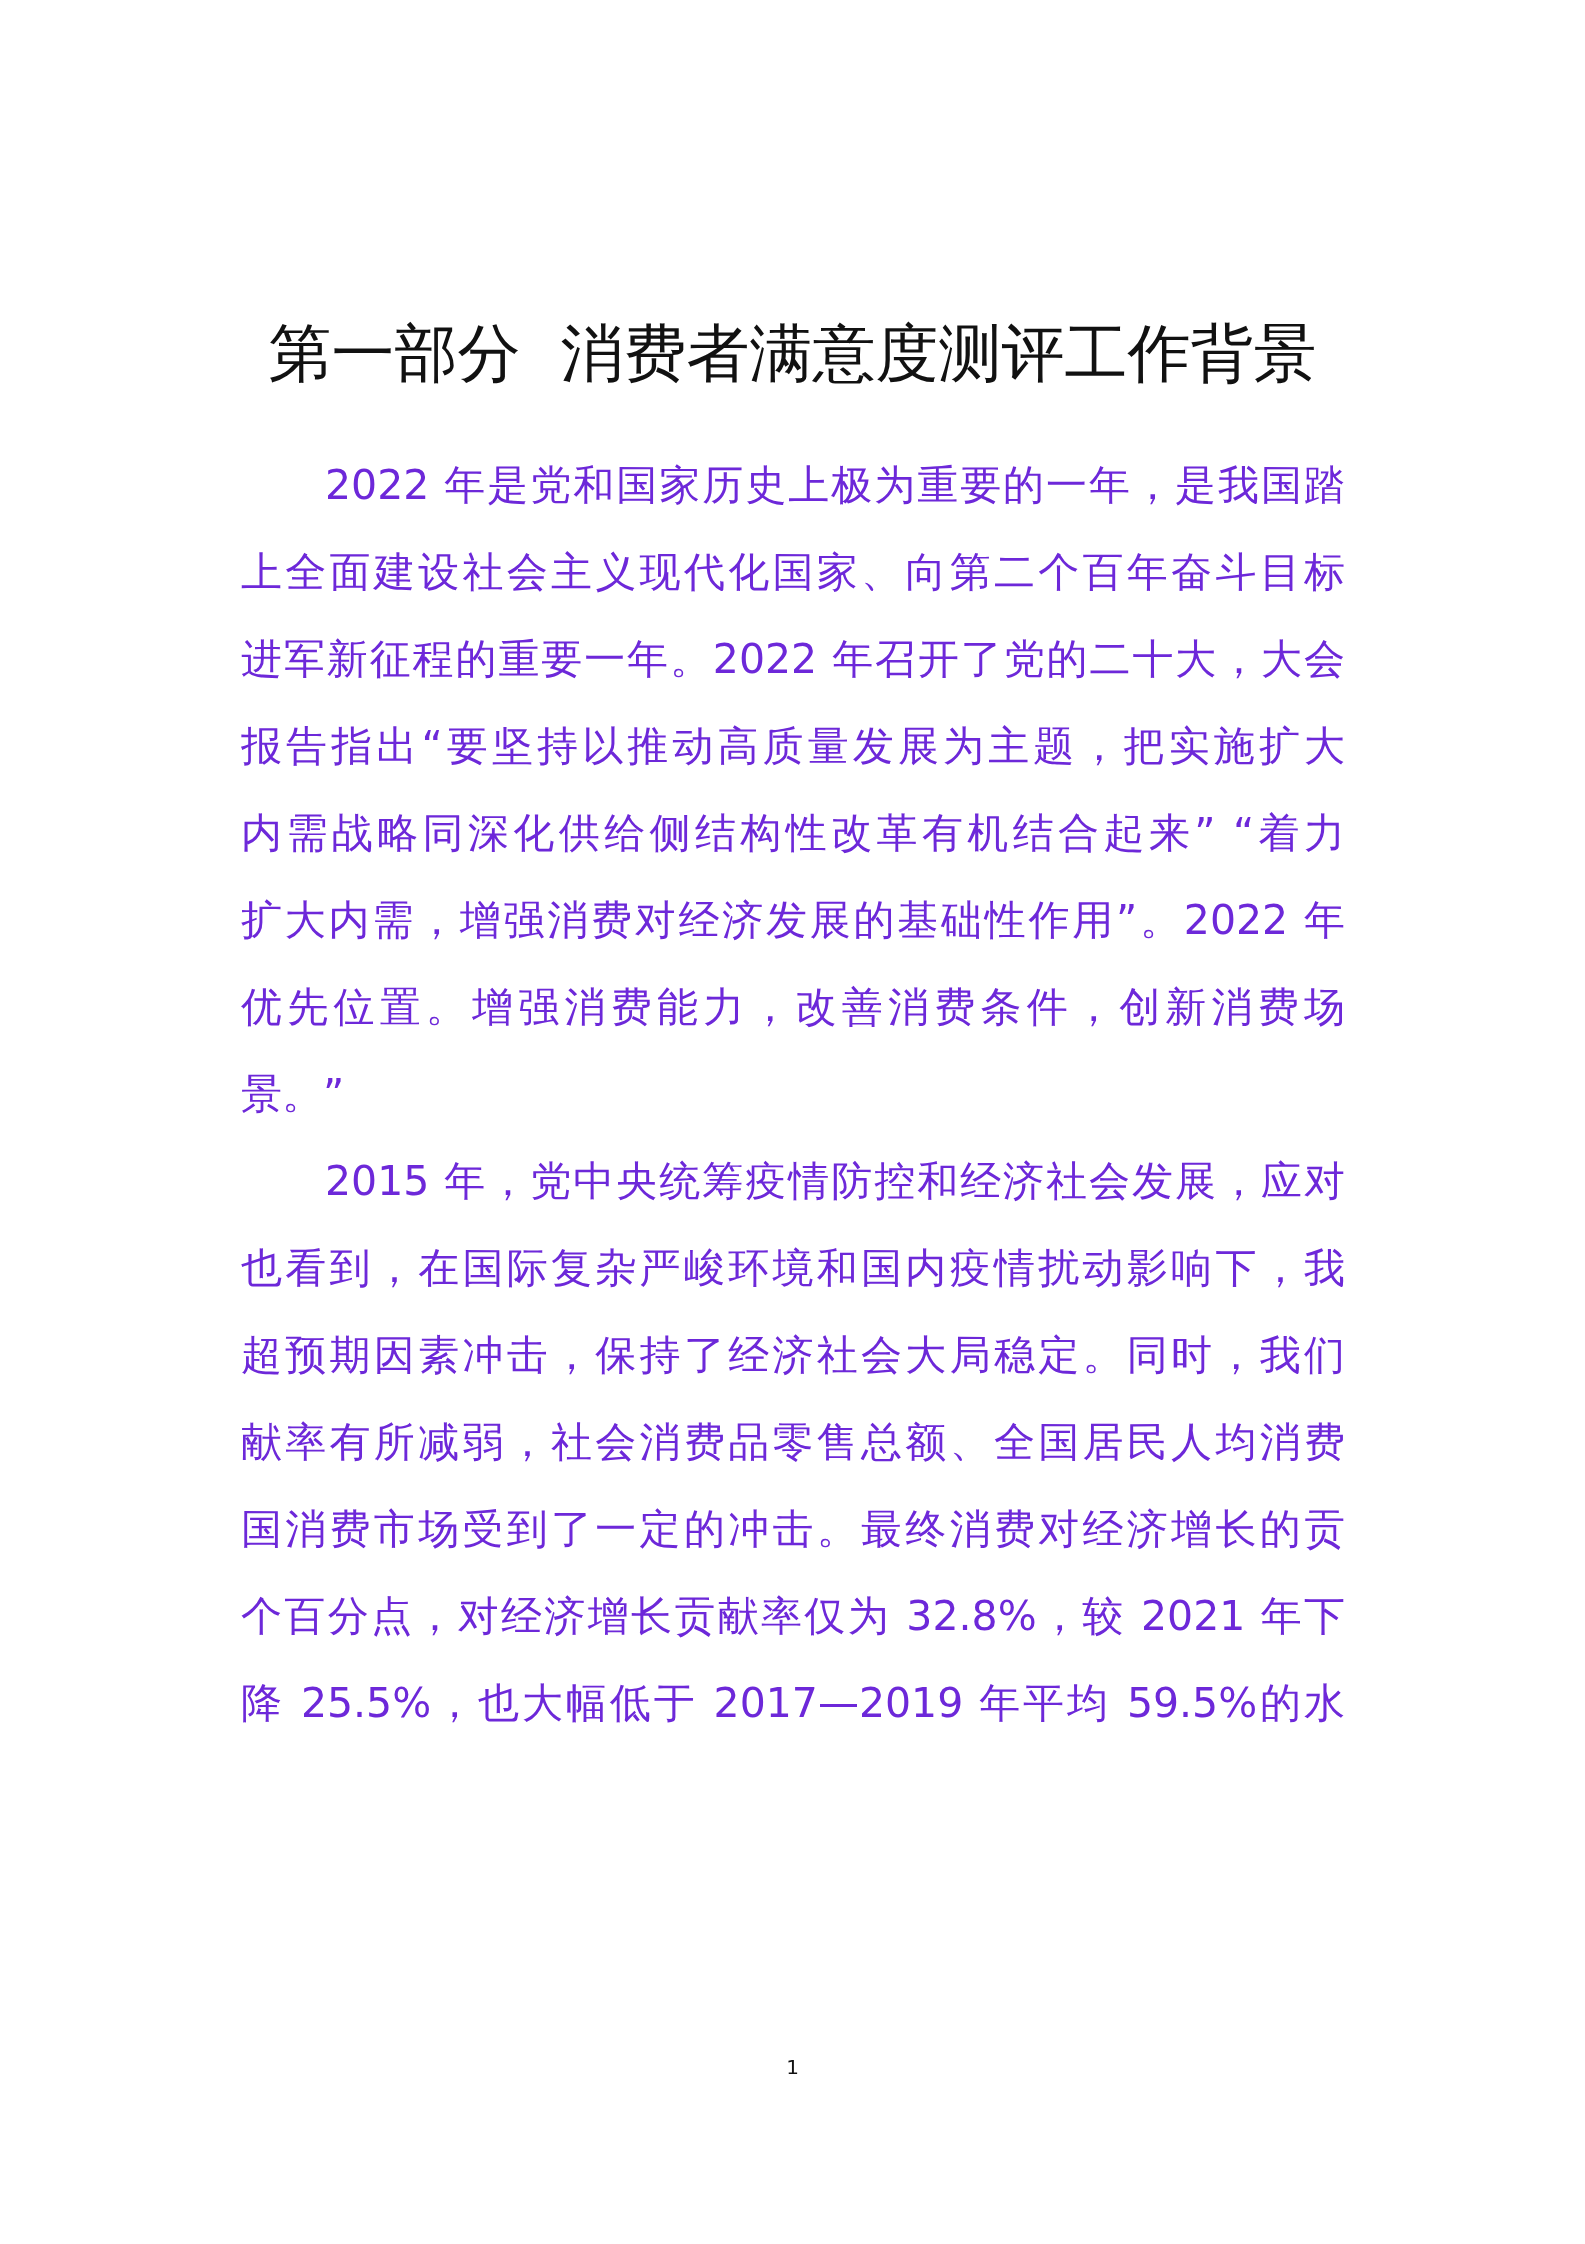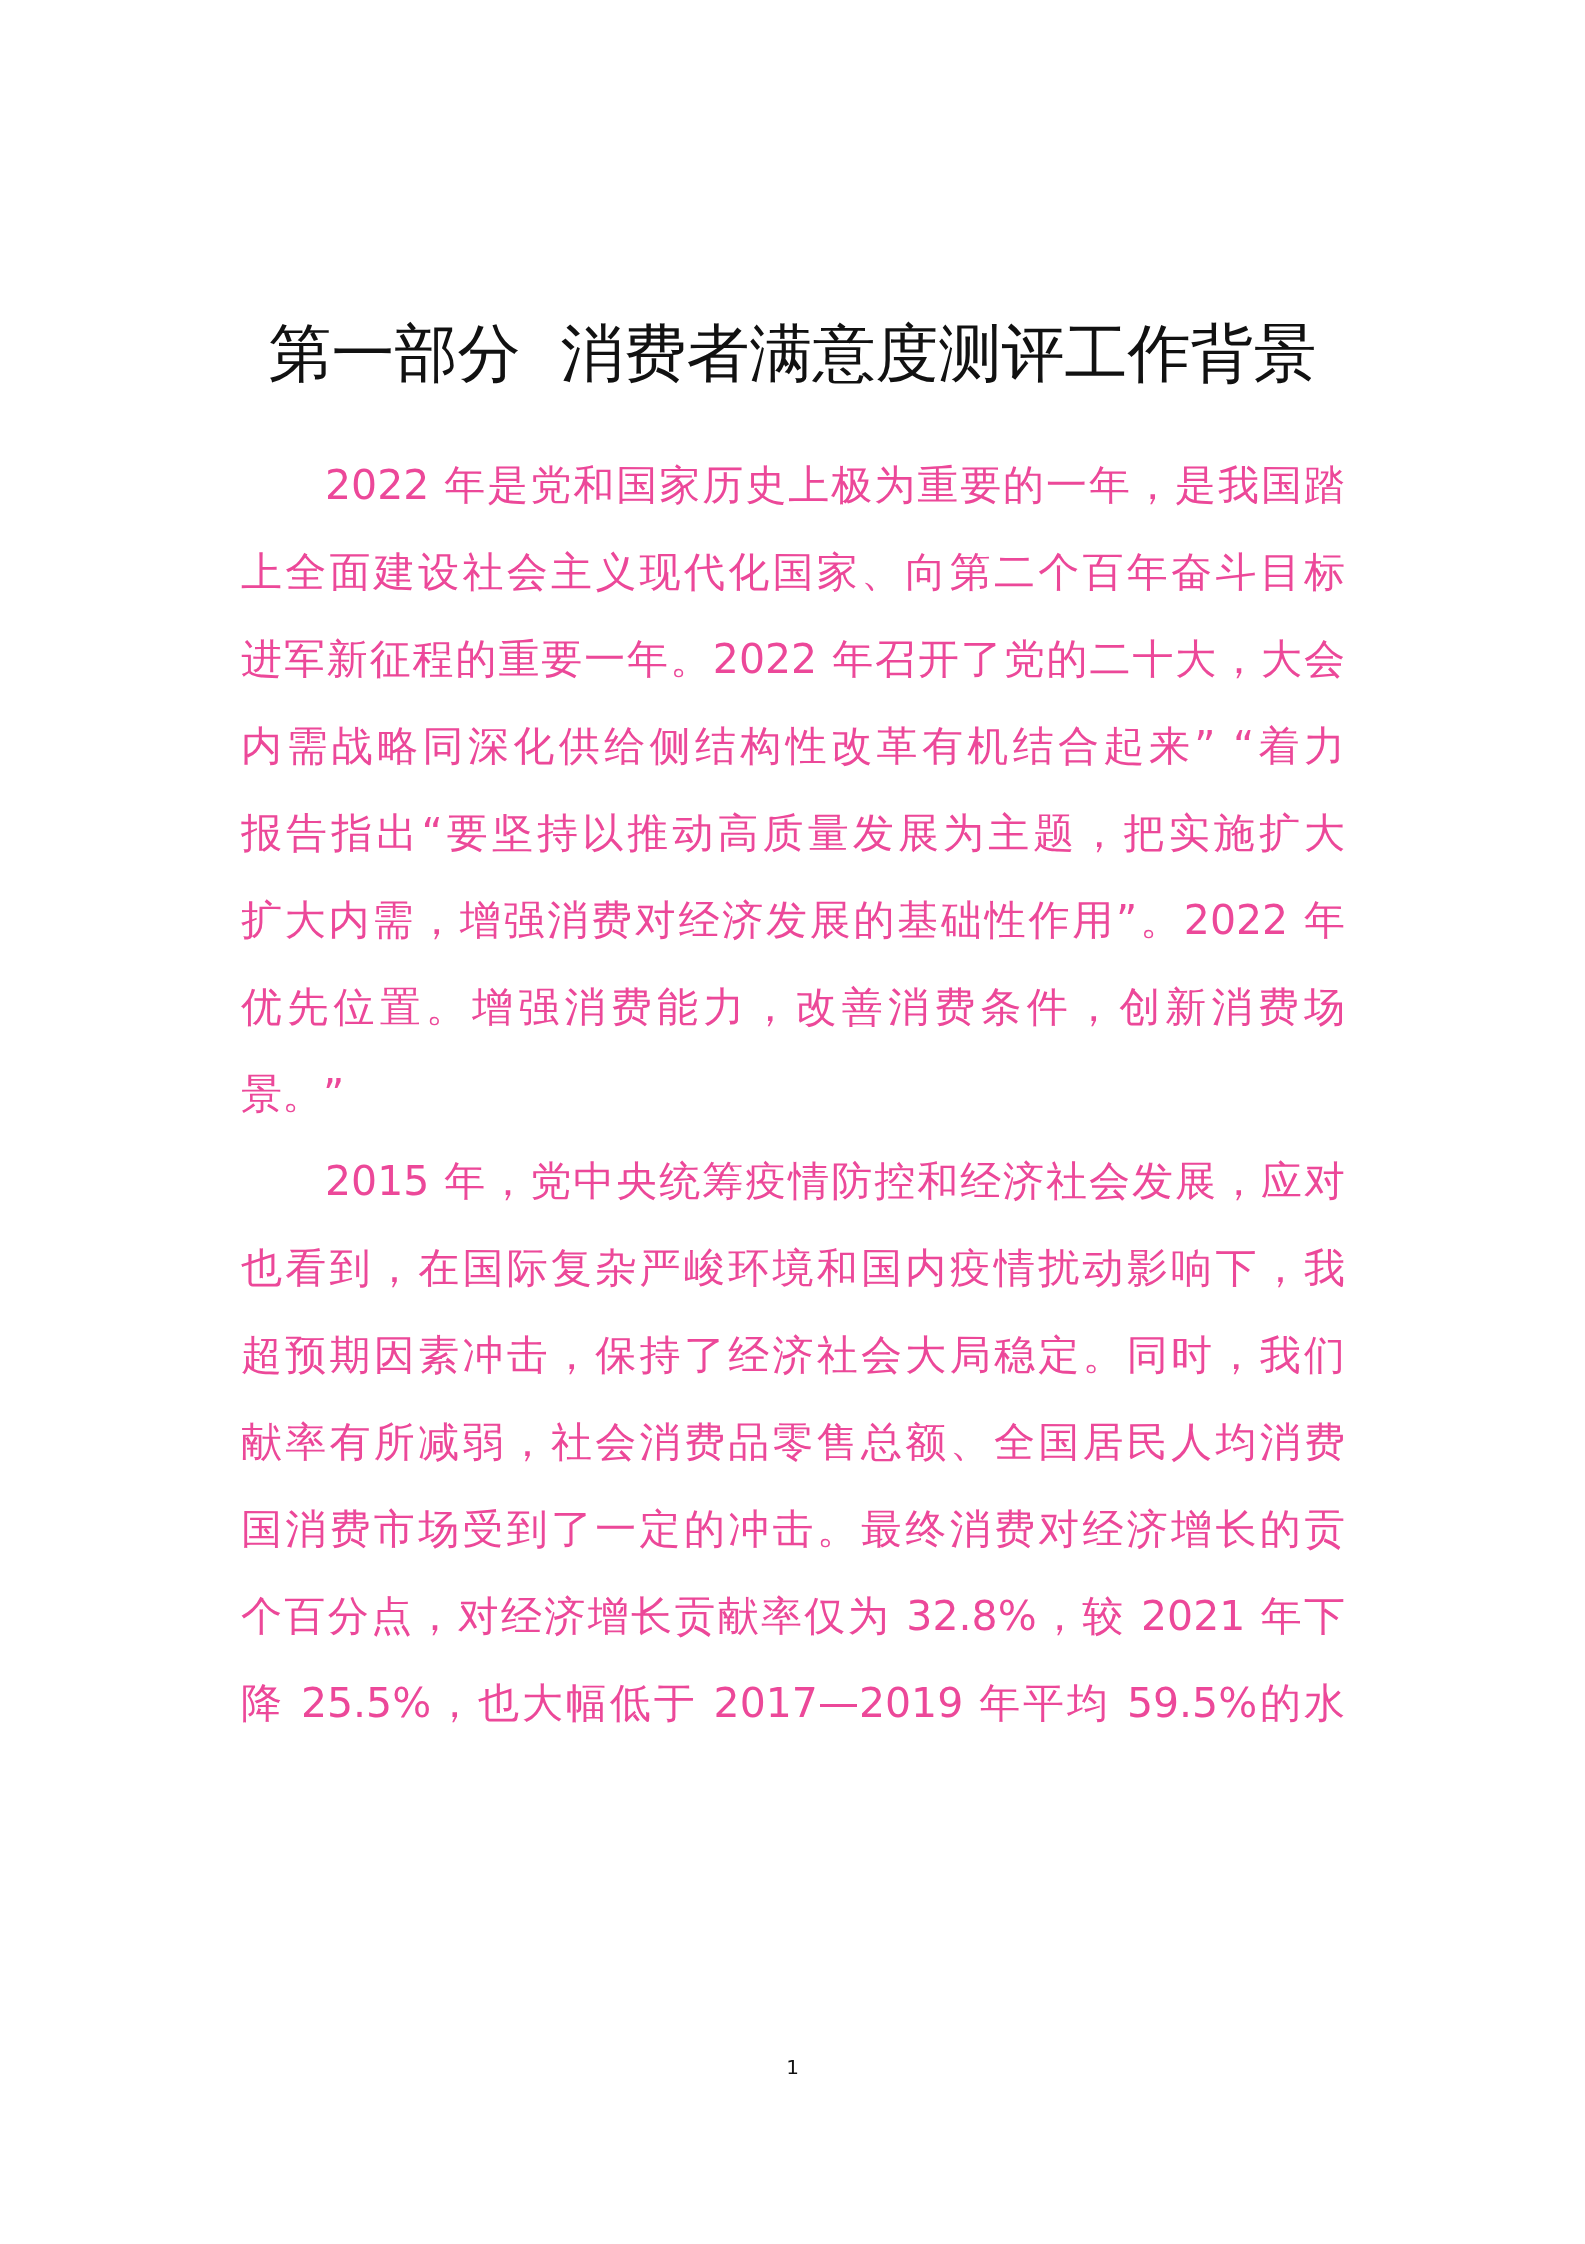--- a/index.html
+++ b/index.html
@@ -41,21 +41,21 @@
       width: 1104px;
     }
     .line {
       display: block;
       height: 87px;
       line-height: 76px;
       font-size: 41px;
       white-space: nowrap;
       text-align: justify;
       text-align-last: justify;
-      color: #ec4899;
+      color: #6d28d9;
     }
     .line.indent {
       padding-left: 84px;
     }
     .line.last {
       text-align-last: left;
     }
     .page-number {
       position: absolute;
       top: 2052px;
@@ -72,22 +72,22 @@
 
 <div class="page">
 
   <div class="title">第一部分  消费者满意度测评工作背景</div>
 
   <div class="body-text">
 
     <span class="line indent">2022 年是党和国家历史上极为重要的一年，是我国踏</span>
     <span class="line">上全面建设社会主义现代化国家、向第二个百年奋斗目标</span>
     <span class="line">进军新征程的重要一年。2022 年召开了党的二十大，大会</span>
+    <span class="line">报告指出“要坚持以推动高质量发展为主题，把实施扩大</span>
     <span class="line">内需战略同深化供给侧结构性改革有机结合起来” “着力</span>
-    <span class="line">报告指出“要坚持以推动高质量发展为主题，把实施扩大</span>
     <span class="line">扩大内需，增强消费对经济发展的基础性作用”。2022 年</span>
     <span class="line">优先位置。增强消费能力，改善消费条件，创新消费场</span>
     <span class="line last">景。”</span>
 
     <span class="line indent">2015 年，党中央统筹疫情防控和经济社会发展，应对</span>
     <span class="line">也看到，在国际复杂严峻环境和国内疫情扰动影响下，我</span>
     <span class="line">超预期因素冲击，保持了经济社会大局稳定。同时，我们</span>
     <span class="line">献率有所减弱，社会消费品零售总额、全国居民人均消费</span>
     <span class="line">国消费市场受到了一定的冲击。最终消费对经济增长的贡</span>
     <span class="line">个百分点，对经济增长贡献率仅为 32.8%，较 2021 年下</span>

